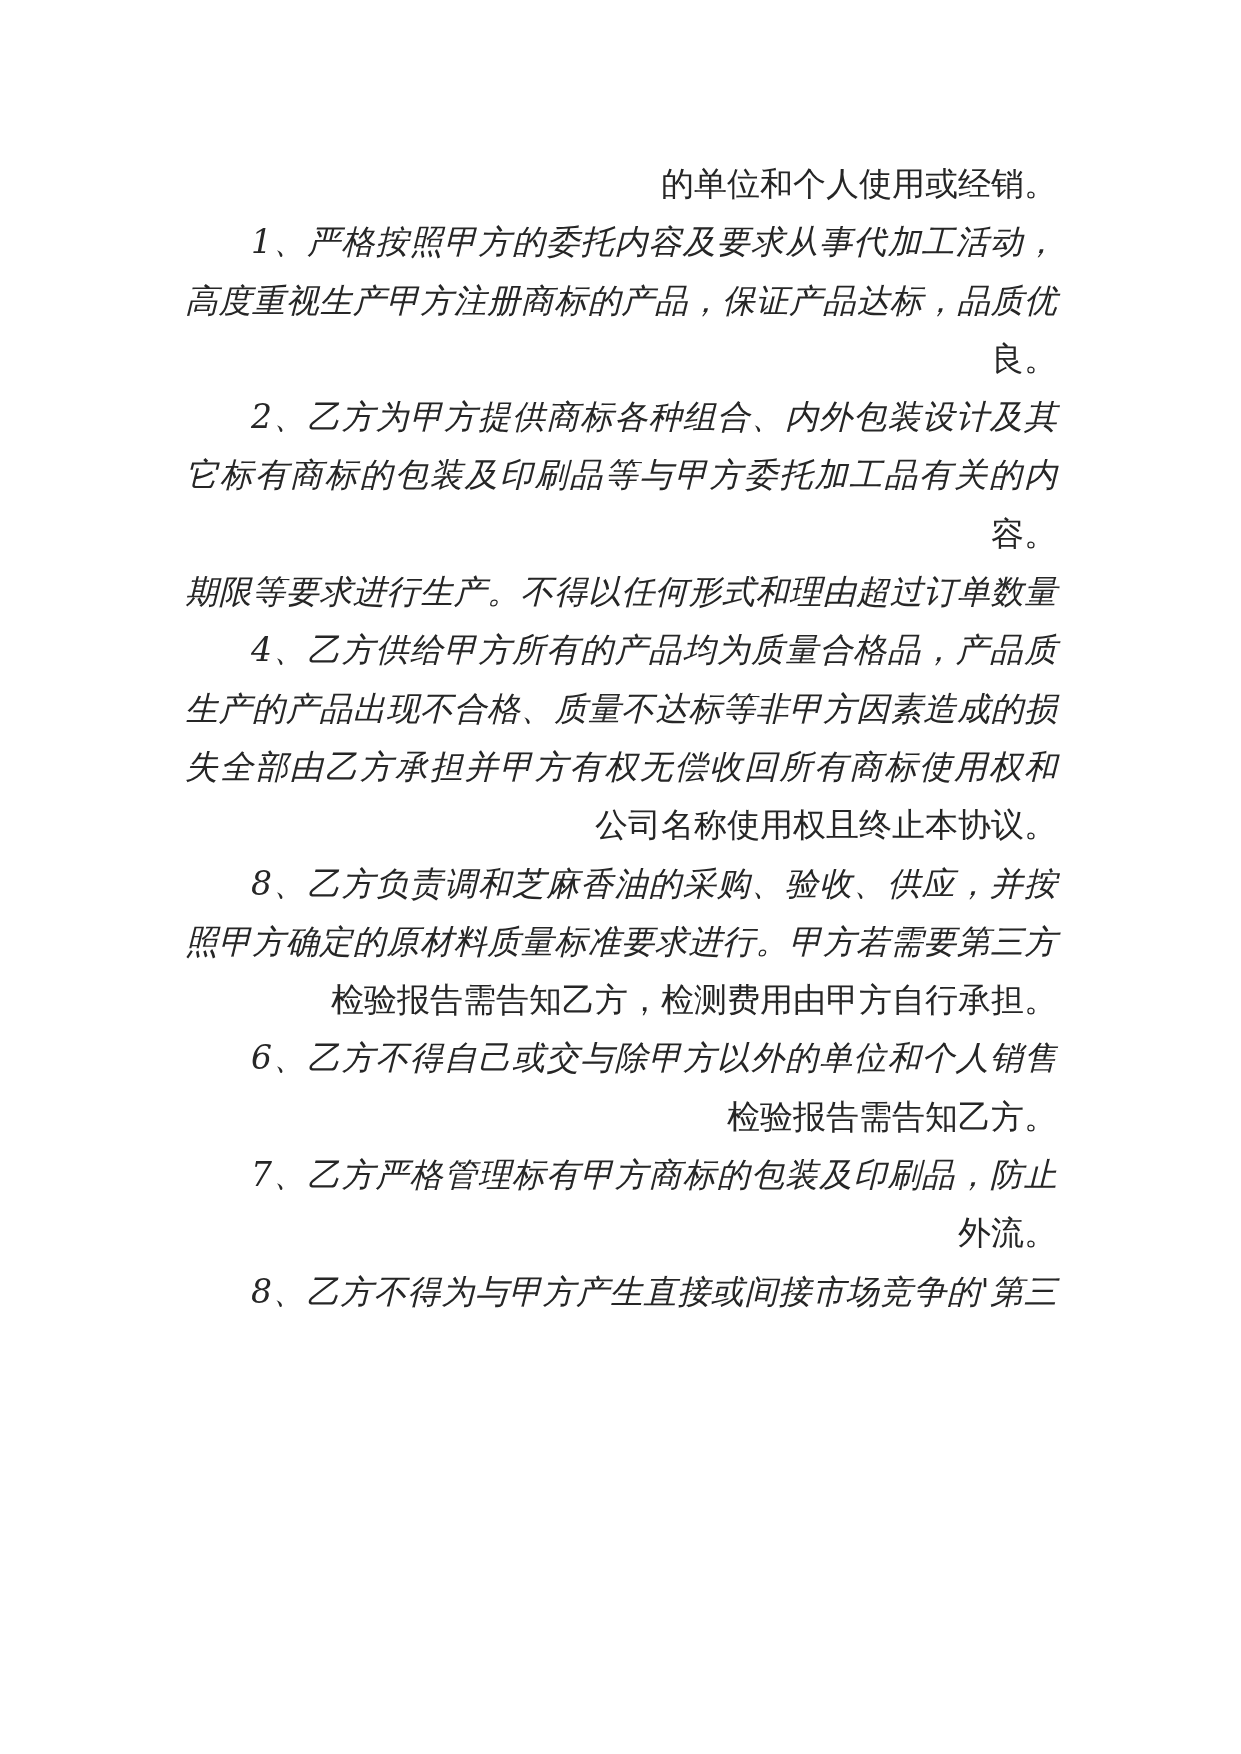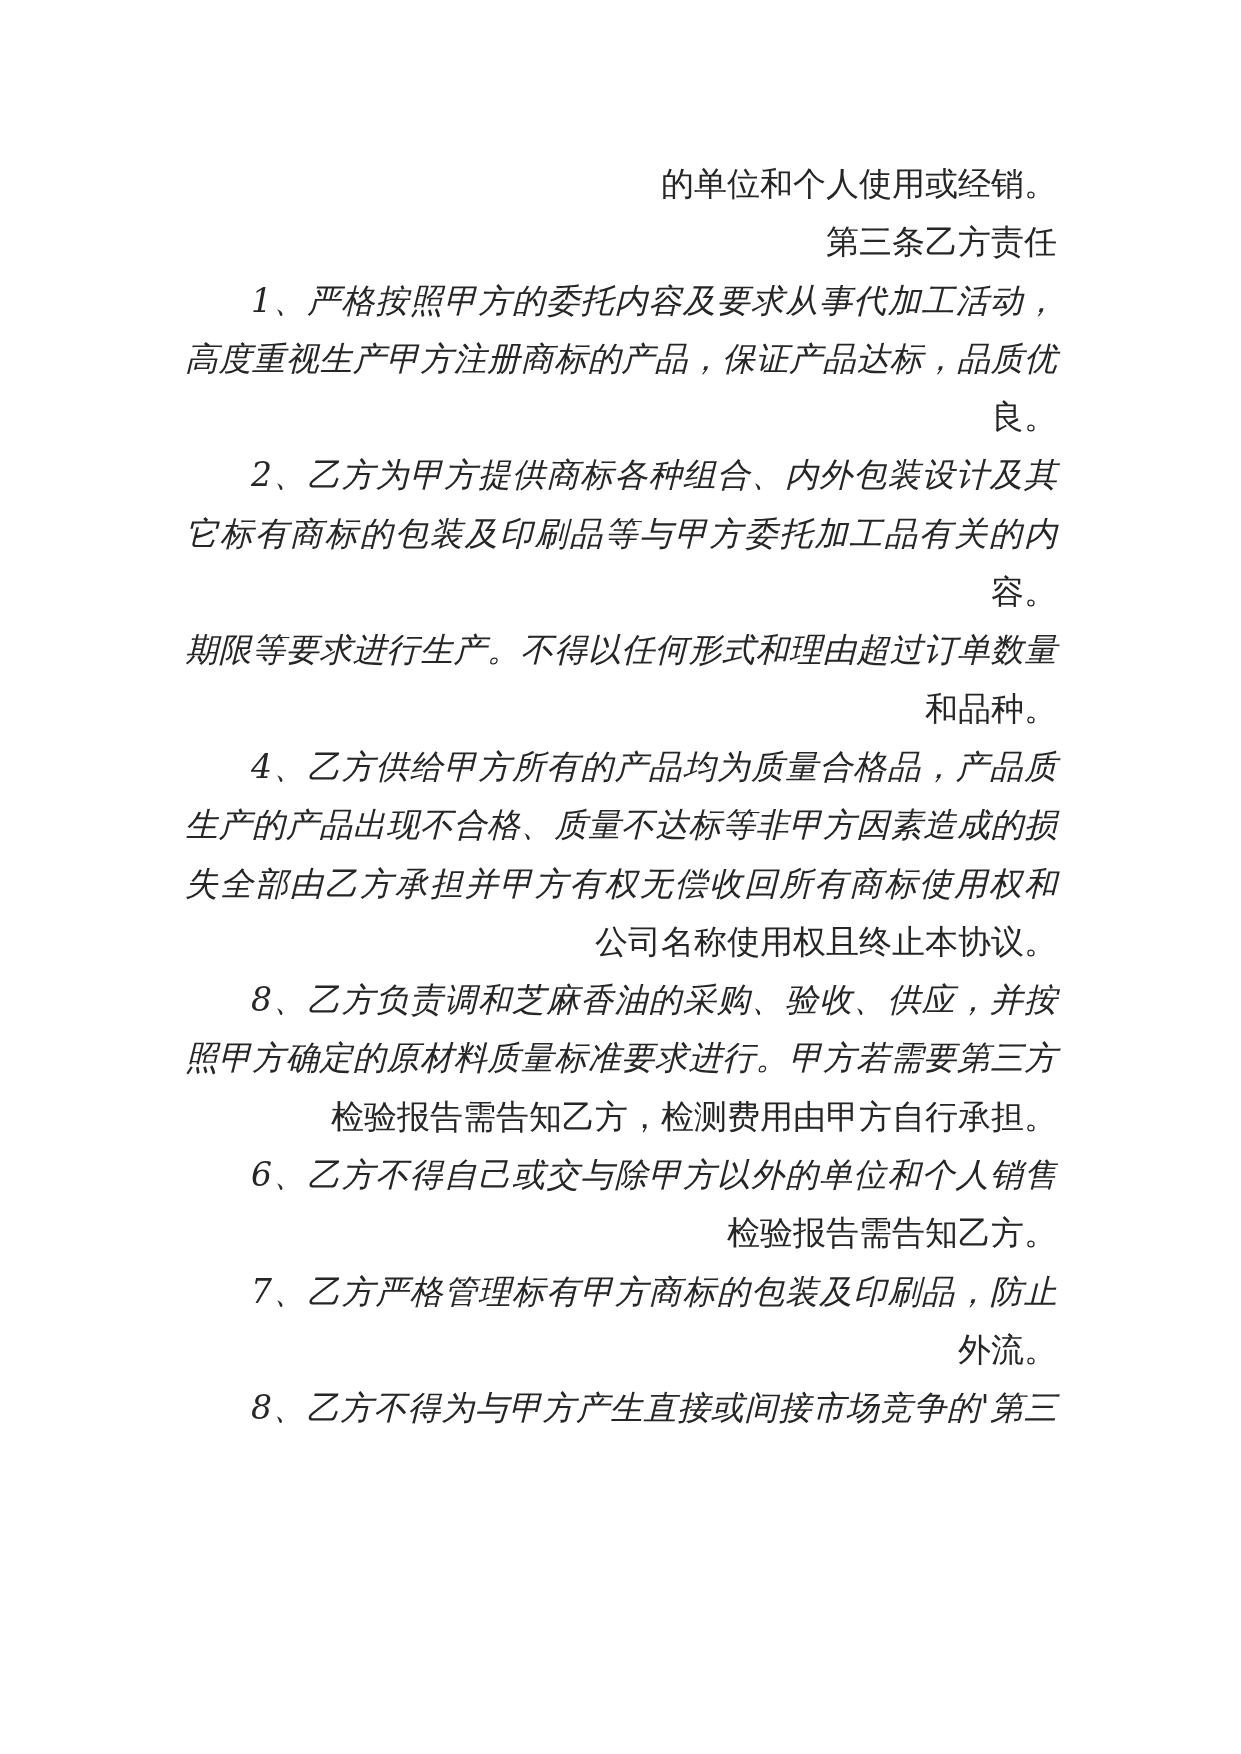--- a/index.html
+++ b/index.html
@@ -42,29 +42,27 @@
   .ind {
     text-indent: 2em;
   }
 </style>
 </head>
 <body>
 
 <div class="page">
   <div class="text-block">
     <div class="line">的单位和个人使用或经销。</div>
-    <div class="line ind">第三条乙方责任</div>
     <div class="line ind just">1、严格按照甲方的委托内容及要求从事代加工活动，</div>
     <div class="line just">高度重视生产甲方注册商标的产品，保证产品达标，品质优</div>
     <div class="line">良。</div>
     <div class="line ind just">2、乙方为甲方提供商标各种组合、内外包装设计及其</div>
     <div class="line just">它标有商标的包装及印刷品等与甲方委托加工品有关的内</div>
     <div class="line">容。</div>
     <div class="line just">期限等要求进行生产。不得以任何形式和理由超过订单数量</div>
-    <div class="line">和品种。</div>
     <div class="line ind just">4、乙方供给甲方所有的产品均为质量合格品，产品质</div>
     <div class="line just">生产的产品出现不合格、质量不达标等非甲方因素造成的损</div>
     <div class="line just">失全部由乙方承担并甲方有权无偿收回所有商标使用权和</div>
     <div class="line">公司名称使用权且终止本协议。</div>
     <div class="line ind just">8、乙方负责调和芝麻香油的采购、验收、供应，并按</div>
     <div class="line just">照甲方确定的原材料质量标准要求进行。甲方若需要第三方</div>
     <div class="line">检验报告需告知乙方，检测费用由甲方自行承担。</div>
     <div class="line ind just">6、乙方不得自己或交与除甲方以外的单位和个人销售</div>
     <div class="line">检验报告需告知乙方。</div>
     <div class="line ind just">7、乙方严格管理标有甲方商标的包装及印刷品，防止</div>

